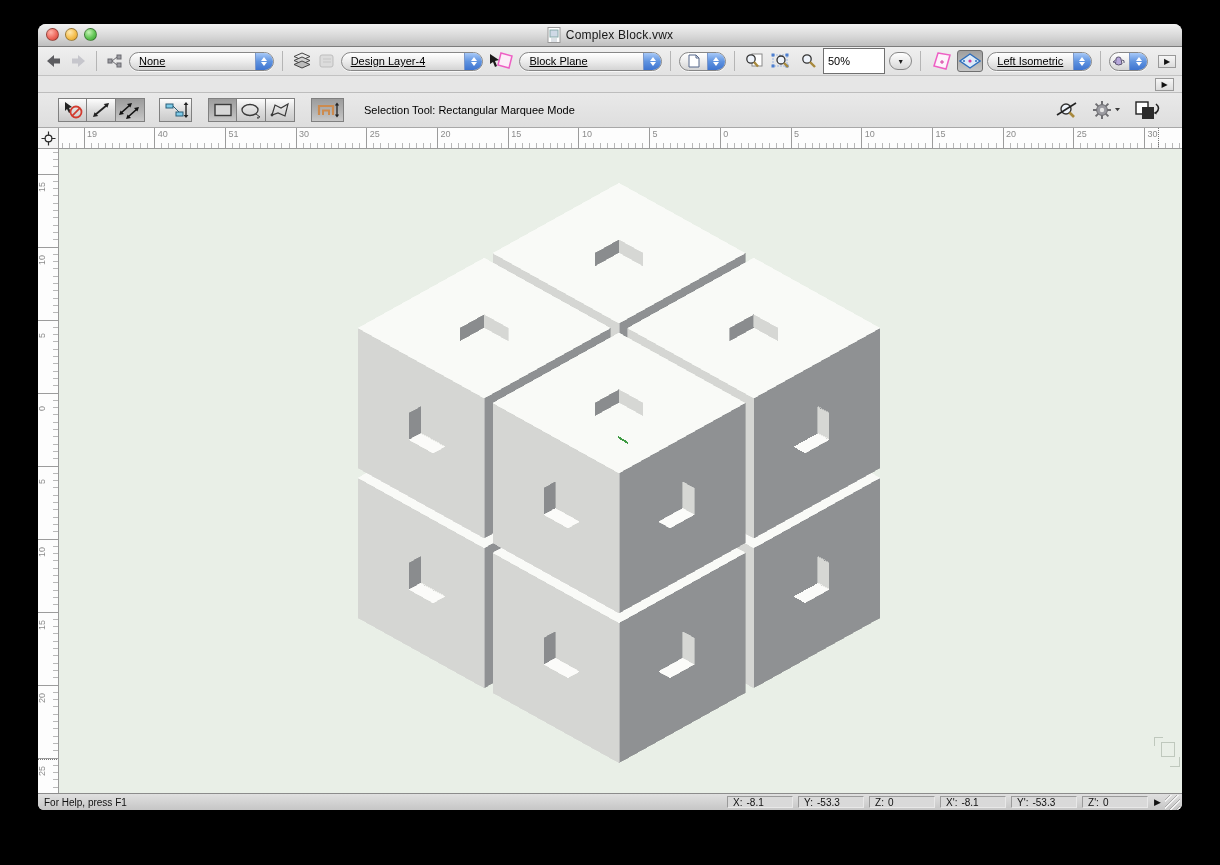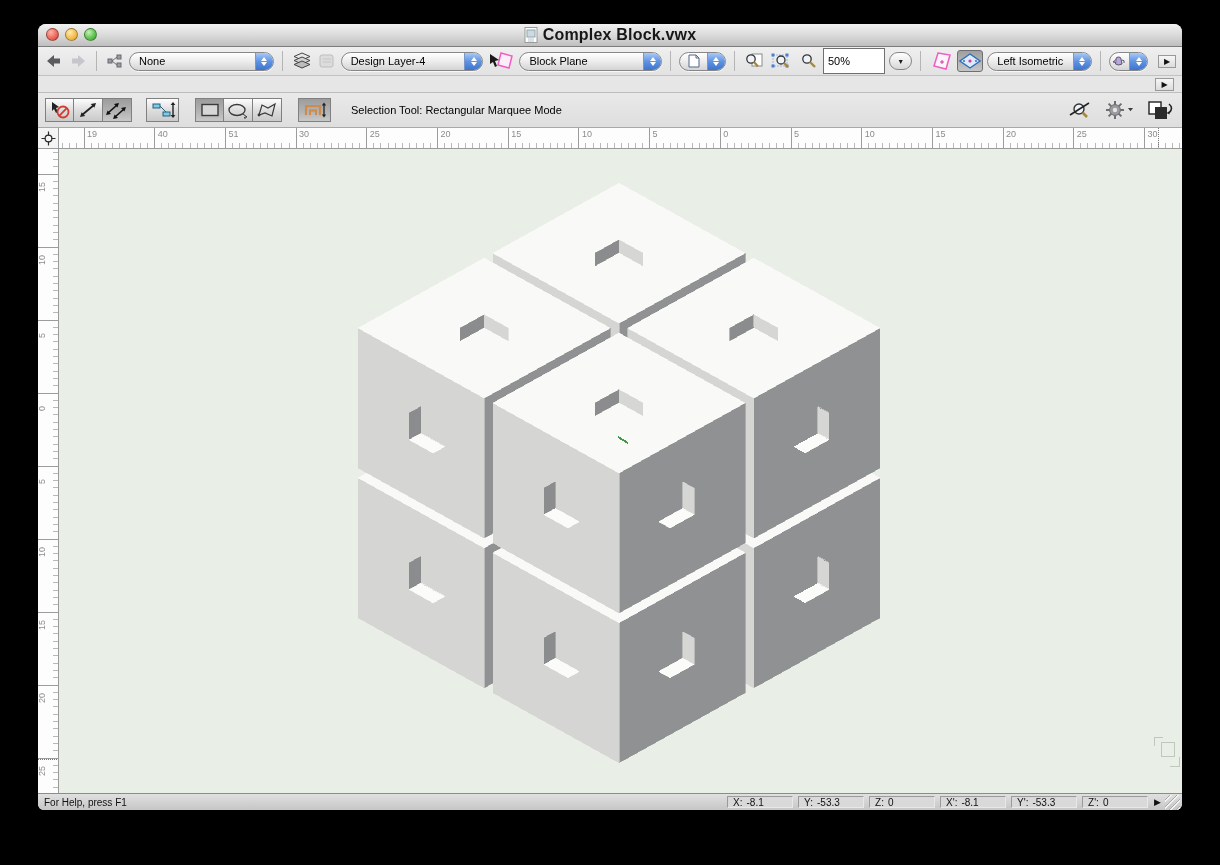--- a/index.html
+++ b/index.html
@@ -10,34 +10,34 @@
   
   .titlebar{height:22px;flex:0 0 22px;background:linear-gradient(#f2f2f2,#d8d8d8 55%,#bfbfbf);
     border-bottom:1px solid #7c7c7c;position:relative;display:flex;align-items:center;justify-content:center;}
   .traffic{position:absolute;left:8px;top:4px;display:flex;gap:6px;}
   .light{width:13px;height:13px;border-radius:50%;box-sizing:border-box;border:1px solid rgba(0,0,0,.35);}
   .light.red{background:radial-gradient(circle at 35% 30%,#ffb3a8,#ee6a5e 55%,#c93b2f);}
   .light.yellow{background:radial-gradient(circle at 35% 30%,#ffe9b0,#f5bf4f 55%,#d99b26);}
   .light.green{background:radial-gradient(circle at 35% 30%,#c4f3b4,#61c554 55%,#3d9e33);}
   .title-wrap{display:flex;align-items:center;gap:5px;}
   .doc-icon{width:14px;height:16px;display:inline-block;}
-  .title{font-size:16px;font-weight:700;color:#171717;letter-spacing:.2px;}
+  .title{font-size:12px;font-weight:400;color:#171717;letter-spacing:.2px;}
   
   .row1{height:28px;flex:0 0 28px;background:linear-gradient(#efefef,#e2e2e2);
     border-bottom:1px solid #c2c2c2;display:flex;align-items:center;padding:0 6px;gap:4px;}
   .strip{height:16px;flex:0 0 16px;background:#e6e6e6;border-bottom:1px solid #bdbdbd;
     display:flex;align-items:center;justify-content:flex-end;padding:0 8px;}
   .modebar{height:34px;flex:0 0 34px;background:linear-gradient(#e9e9e9,#dedede);
-    border-bottom:1px solid #a8a8a8;display:flex;align-items:center;padding:0 7px;gap:6px;}
+    border-bottom:1px solid #a8a8a8;display:flex;align-items:center;padding:0 20px;gap:6px;}
   .sep{width:1px;height:20px;background:#b5b5b5;margin:0 4px;flex:0 0 1px;}
   .tbtn{background:none;border:none;padding:1px;display:flex;align-items:center;justify-content:center;cursor:default;}
   
   .popup{height:19px;box-sizing:border-box;border:1px solid #878787;border-radius:10px;
     background:linear-gradient(#ffffff,#ececec 50%,#d4d4d4);display:flex;align-items:center;
-    overflow:hidden;box-shadow:0 1px 0 rgba(255,255,255,.7);}
+    overflow:hidden;box-shadow:0 1px 0 rgba(255,255,255,.7);text-decoration:underline;}
   .popup-label{flex:1;font-size:11px;color:#000;padding:0 4px 0 9px;white-space:nowrap;overflow:hidden;}
   .popup-cap{flex:0 0 17px;align-self:stretch;background:linear-gradient(#a7c9f8,#5f93e0 50%,#3e74cf);
     border-left:1px solid #7b97c9;display:flex;flex-direction:column;align-items:center;justify-content:center;gap:1px;}
   .tri-up{width:0;height:0;border:3px solid transparent;border-bottom:4px solid #fff;border-top:none;}
   .tri-dn{width:0;height:0;border:3px solid transparent;border-top:4px solid #fff;border-bottom:none;}
   .zoom-field{width:62px;height:26px;box-sizing:border-box;border:1px solid #707070;background:#fff;
     font-size:11px;padding:0 4px;color:#000;font-family:"Liberation Sans",sans-serif;}
   .round-btn{height:18px;width:24px;box-sizing:border-box;border:1px solid #878787;border-radius:9px;
     background:linear-gradient(#fff,#d8d8d8);display:flex;align-items:center;justify-content:center;
     font-size:7px;color:#1a1a1a;}

